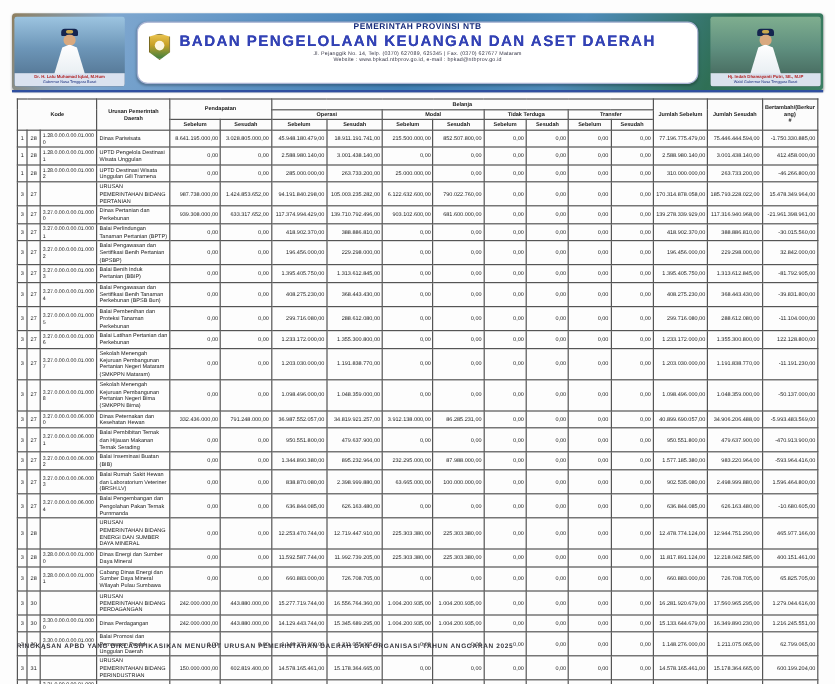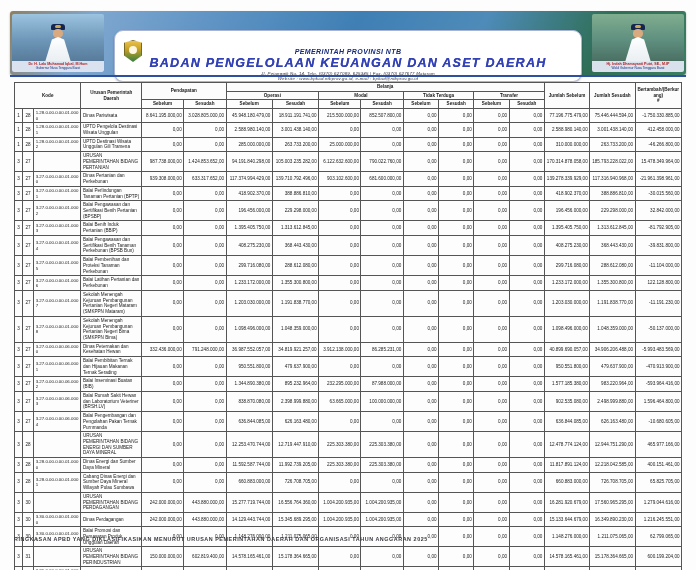--- a/index.html
+++ b/index.html
@@ -16,22 +16,22 @@
   .person{position:absolute;left:50%;transform:translateX(-50%);bottom:10px;width:40px;height:38px;}
   .person .cap{position:absolute;left:50%;transform:translateX(-50%);top:0;width:14px;height:6px;background:#15254f;border-radius:3px 3px 1px 1px;}
   .person .cap::before{content:"";position:absolute;left:4px;top:1px;width:6px;height:3px;background:#caa84f;border-radius:2px;}
   .person .face{position:absolute;left:50%;transform:translateX(-50%);top:5px;width:10px;height:9px;background:#d9a97f;border-radius:45%;}
   .person .body{position:absolute;left:50%;transform:translateX(-50%);top:13px;width:34px;height:25px;background:linear-gradient(180deg,#fff,#e8eef2);
     clip-path:polygon(50% 0,68% 10%,88% 100%,12% 100%,32% 10%);}
   .caption{position:absolute;left:0;right:0;bottom:0;height:11px;background:rgba(225,232,244,.95);
     display:flex;flex-direction:column;align-items:center;justify-content:center;line-height:1.1;}
   .caption .nm{font-size:3.6px;font-weight:bold;color:#b22222;white-space:nowrap;}
   .caption .tt{font-size:3.2px;color:#1a2f7f;white-space:nowrap;}
-  .letterhead{position:absolute;left:50%;top:19px;transform:translateX(-50%);width:466px;height:50px;background:#ffffff;
-    border:1px solid #aab4d4;border-radius:9px;display:flex;align-items:flex-end;justify-content:center;box-shadow:0 1px 2px rgba(0,0,0,.25);font-style:italic;}
+  .letterhead{position:absolute;left:50%;top:7px;transform:translateX(-50%);width:466px;height:50px;background:#ffffff;
+    border:1px solid #aab4d4;border-radius:9px;display:flex;align-items:flex-start;justify-content:center;box-shadow:0 1px 2px rgba(0,0,0,.25);}
   .crest{position:absolute;left:9px;top:9px;width:16px;height:20px;
     background:linear-gradient(180deg,#e8c24f 0%,#caa227 40%,#3f7f3f 100%);
     clip-path:polygon(50% 0,100% 12%,100% 70%,50% 100%,0 70%,0 12%);border:0.5px solid #7a6a1f;}
   .crest::before{content:"";position:absolute;left:4px;top:5px;width:8px;height:8px;background:#fdf6e0;border-radius:50%;}
   .lh-text{text-align:center;line-height:1.15;}
   .lh-gov{font-size:7px;font-weight:bold;color:#152a7a;letter-spacing:.4px;}
   .lh-agency{font-size:12.6px;font-weight:bold;color:#3342b5;letter-spacing:1.2px;white-space:nowrap;
     text-shadow:0 0 .4px #3342b5;}
   .lh-addr,.lh-web{font-size:4.4px;color:#333344;letter-spacing:.2px;}
   

